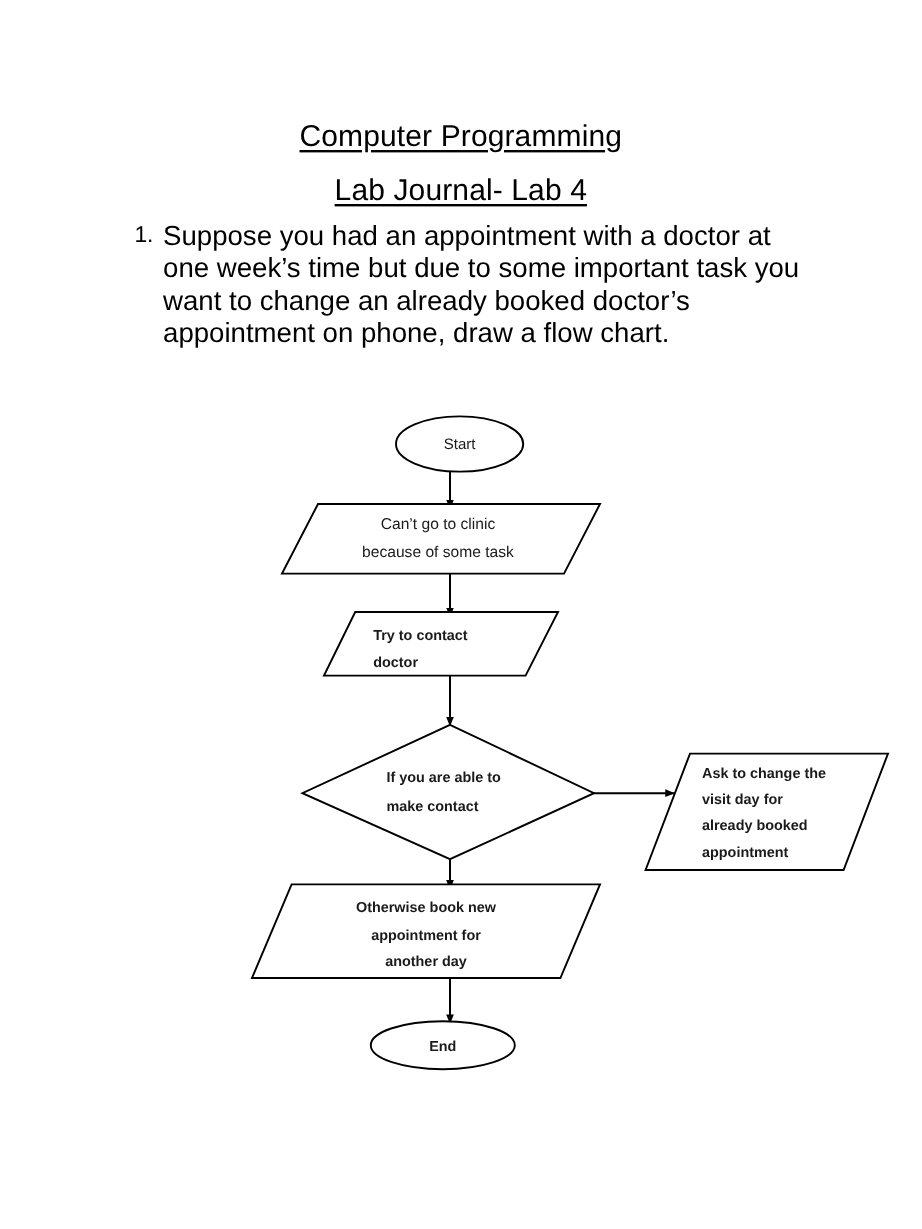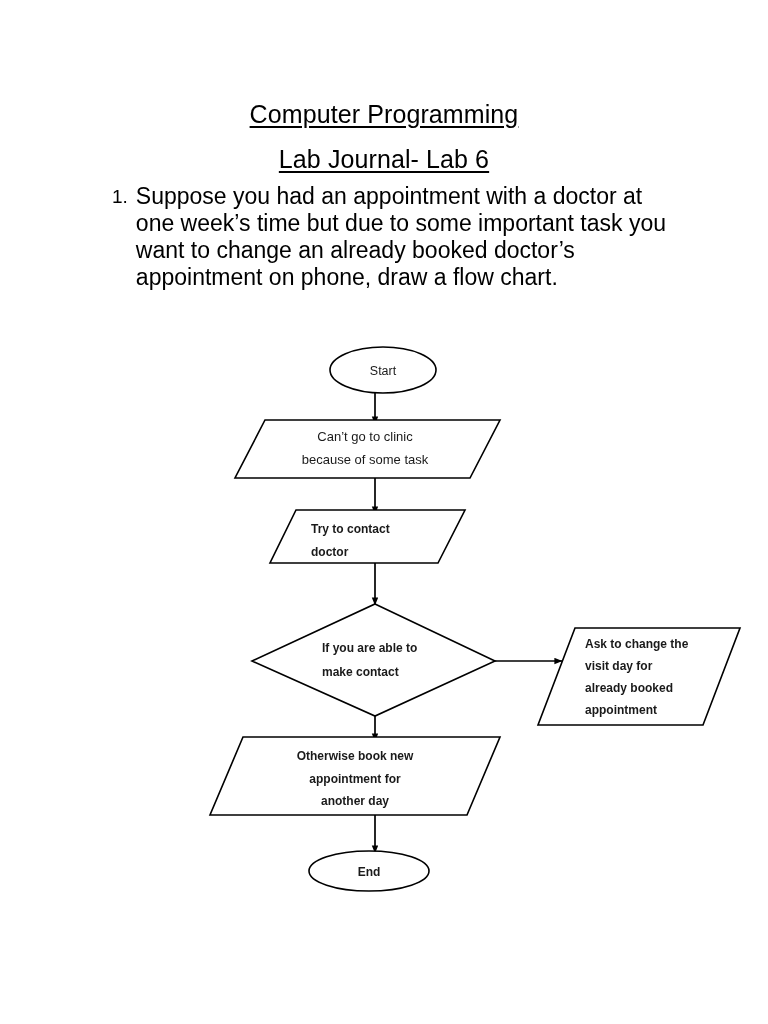--- a/index.html
+++ b/index.html
@@ -100,21 +100,21 @@
   }
 </style>
 </head>
 <body>
 
 <div class="title-block">
   <div class="doc-title">
     <span class="u">Computer Programming</span>
   </div>
   <div class="doc-title">
-    <span class="u">Lab Journal- Lab 6</span>
+    <span class="u">Lab Journal- Lab 4</span>
   </div>
 </div>
 
 <div class="question">
   <div class="q-row">
     <div class="q-num">1.</div>
     <div class="q-text">Suppose you had an appointment with a doctor at one week’s time but due to some important task you want to change an already booked doctor’s appointment on phone, draw a flow chart.</div>
   </div>
 </div>
 

